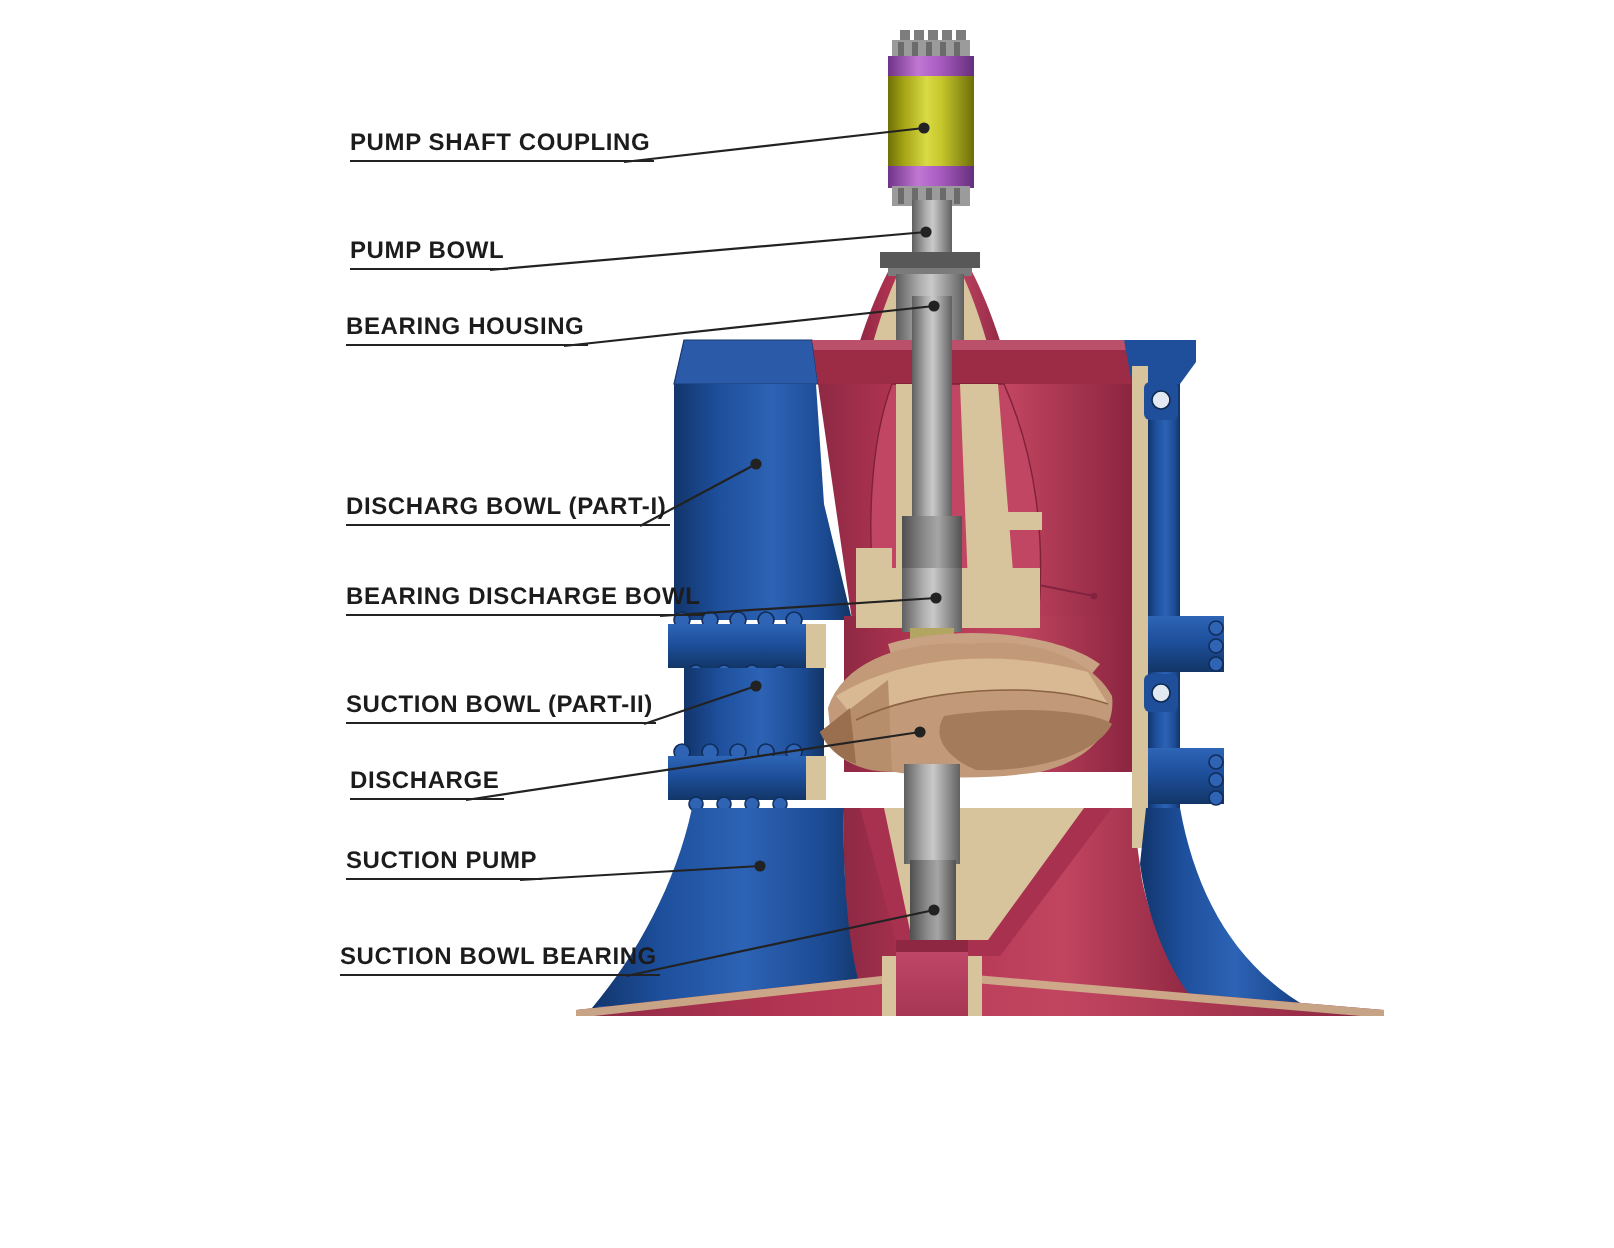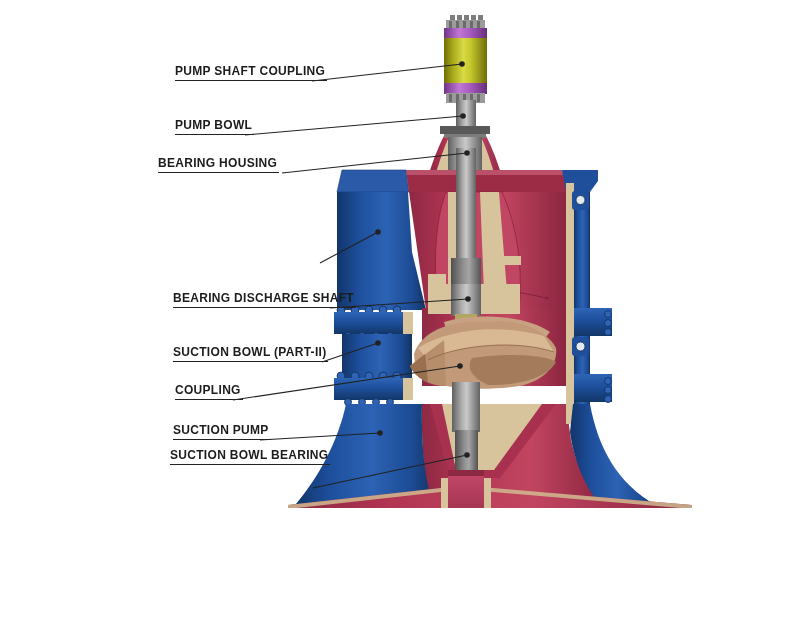--- a/index.html
+++ b/index.html
@@ -264,19 +264,20 @@
         <circle cx="380" cy="433" r="2.8" stroke="none"></circle>
       <line x1="313" y1="488" x2="467" y2="455"></line>
         <circle cx="467" cy="455" r="2.8" stroke="none"></circle>
       <line x1="296" y1="596" x2="463" y2="557"></line>
         <circle cx="463" cy="557" r="2.8" stroke="none"></circle>
     </g>
   </svg>
 
   <div class="lbl" style="left:175px;top:64px">PUMP SHAFT COUPLING</div>
   <div class="lbl" style="left:175px;top:118px">PUMP BOWL</div>
-  <div class="lbl" style="left:158px;top:156px">BEARING HOUSING</div>
-  <div class="lbl" style="left:173px;top:291px">BEARING DISCHARGE SHAFT</div>
+  <div class="lbl" style="left:173px;top:156px">BEARING HOUSING</div>
+  <div class="lbl" style="left:173px;top:246px">DISCHARG BOWL (PART-I)</div>
+  <div class="lbl" style="left:173px;top:291px">BEARING DISCHARGE BOWL</div>
   <div class="lbl" style="left:173px;top:345px">SUCTION BOWL (PART-II)</div>
-  <div class="lbl" style="left:175px;top:383px">COUPLING</div>
+  <div class="lbl" style="left:175px;top:383px">DISCHARGE</div>
   <div class="lbl" style="left:173px;top:423px">SUCTION PUMP</div>
-  <div class="lbl" style="left:170px;top:448px">SUCTION BOWL BEARING</div>
+  <div class="lbl" style="left:170px;top:471px">SUCTION BOWL BEARING</div>
 </div>
 
 </body></html>

